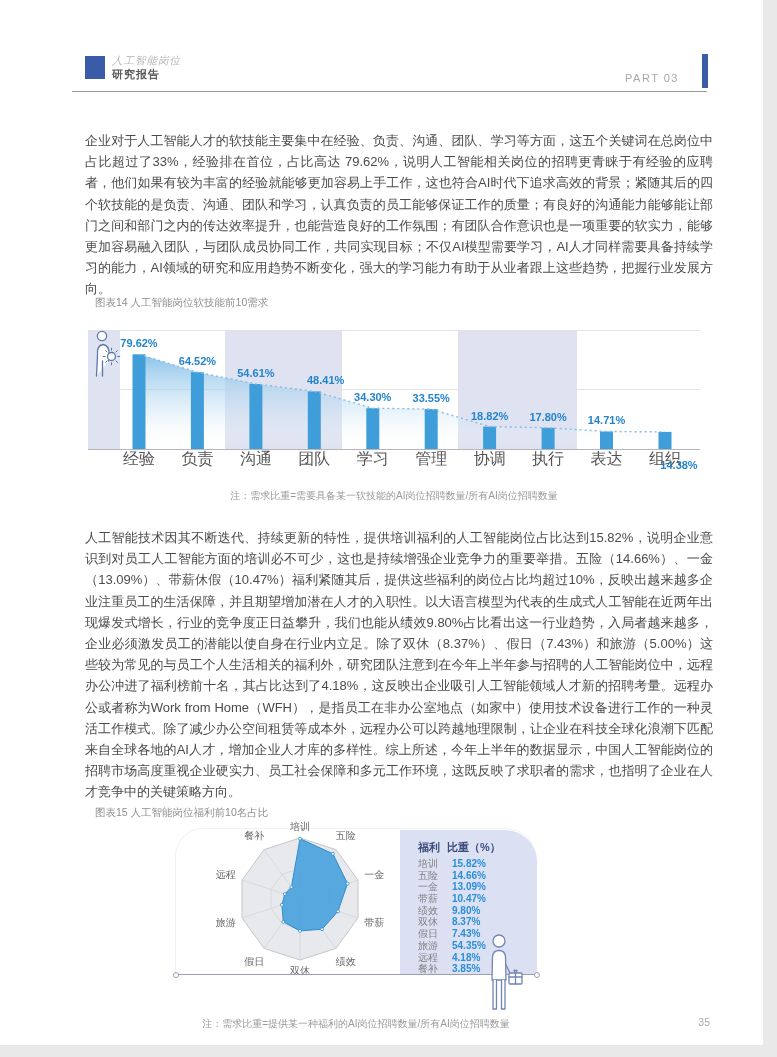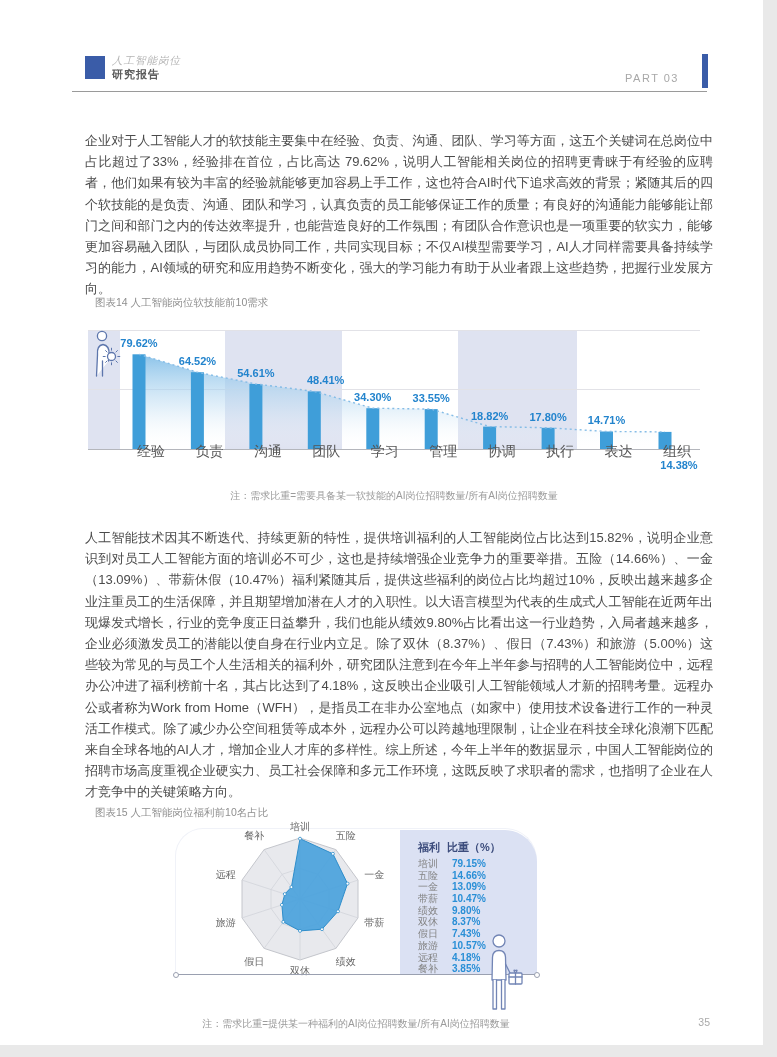--- a/index.html
+++ b/index.html
@@ -31,21 +31,21 @@
   #note15{left:175px;top:1017px;width:362px;}
   .pagenum{position:absolute;left:685px;top:1016px;width:25px;text-align:right;font-size:10.5px;color:#aaaaaa;}
 
   
   .barchart{position:absolute;left:88px;top:330px;width:612px;height:150px;}
   .band{position:absolute;top:0;height:119px;background:#dfe3f1;}
   .grid{position:absolute;left:0;width:612px;height:1px;background:#e2e2e7;}
   .grid.base{background:#b4b6bc;}
   .barchart svg{position:absolute;left:0;top:0;}
   .pct-label{position:absolute;width:60px;text-align:center;font-size:11px;font-weight:bold;color:#2384cd;}
-  .cat-label{position:absolute;top:113px;width:52px;text-align:right;font-size:14px;color:#555555;}
+  .cat-label{position:absolute;top:119px;width:52px;text-align:center;font-size:16px;color:#555555;}
   .person1{position:absolute;left:3px;top:73px;}
 
   
   .fig15{position:absolute;left:175px;top:826px;width:362px;height:186px;}
   .fig15-card{position:absolute;left:0;top:2px;width:362px;height:147px;background:#ffffff;
               border:1px solid #f0f2f8;border-bottom:none;border-radius:28px 32px 0 0;box-sizing:border-box;}
   .panel{position:absolute;left:225px;top:4px;width:137px;height:145px;background:#dbe1f3;border-radius:0 32px 0 0;}
   .tbl-head{position:absolute;left:18px;top:10px;font-size:11px;font-weight:bold;color:#3c4c7c;}
   .tbl-head span{margin-right:7px;}
   #benefit-rows{position:absolute;left:18px;top:28px;}
@@ -149,28 +149,28 @@
   <p class="para" id="p2">人工智能技术因其不断迭代、持续更新的特性，提供培训福利的人工智能岗位占比达到15.82%，说明企业意识到对员工人工智能方面的培训必不可少，这也是持续增强企业竞争力的重要举措。五险（14.66%）、一金（13.09%）、带薪休假（10.47%）福利紧随其后，提供这些福利的岗位占比均超过10%，反映出越来越多企业注重员工的生活保障，并且期望增加潜在人才的入职性。以大语言模型为代表的生成式人工智能在近两年出现爆发式增长，行业的竞争度正日益攀升，我们也能从绩效9.80%占比看出这一行业趋势，入局者越来越多，企业必须激发员工的潜能以使自身在行业内立足。除了双休（8.37%）、假日（7.43%）和旅游（5.00%）这些较为常见的与员工个人生活相关的福利外，研究团队注意到在今年上半年参与招聘的人工智能岗位中，远程办公冲进了福利榜前十名，其占比达到了4.18%，这反映出企业吸引人工智能领域人才新的招聘考量。远程办公或者称为Work from Home（WFH），是指员工在非办公室地点（如家中）使用技术设备进行工作的一种灵活工作模式。除了减少办公空间租赁等成本外，远程办公可以跨越地理限制，让企业在科技全球化浪潮下匹配来自全球各地的AI人才，增加企业人才库的多样性。综上所述，今年上半年的数据显示，中国人工智能岗位的招聘市场高度重视企业硬实力、员工社会保障和多元工作环境，这既反映了求职者的需求，也指明了企业在人才竞争中的关键策略方向。</p>
 
   <div class="fig-cap" id="cap15">图表15 人工智能岗位福利前10名占比</div>
   <div class="fig15">
     <div class="fig15-card"></div>
     <div class="panel">
       <div class="tbl-head">
         <span>福利</span><span>比重（%）</span>
       </div>
       <div id="benefit-rows">
-          <div class="trow"><span class="lab">培训</span><span class="val">79.15%</span></div>
+          <div class="trow"><span class="lab">培训</span><span class="val">15.82%</span></div>
           <div class="trow"><span class="lab">五险</span><span class="val">14.66%</span></div>
           <div class="trow"><span class="lab">一金</span><span class="val">13.09%</span></div>
           <div class="trow"><span class="lab">带薪</span><span class="val">10.47%</span></div>
           <div class="trow"><span class="lab">绩效</span><span class="val">9.80%</span></div>
           <div class="trow"><span class="lab">双休</span><span class="val">8.37%</span></div>
           <div class="trow"><span class="lab">假日</span><span class="val">7.43%</span></div>
-          <div class="trow"><span class="lab">旅游</span><span class="val">10.57%</span></div>
+          <div class="trow"><span class="lab">旅游</span><span class="val">54.35%</span></div>
           <div class="trow"><span class="lab">远程</span><span class="val">4.18%</span></div>
           <div class="trow"><span class="lab">餐补</span><span class="val">3.85%</span></div>
         </div>
     </div>
     <svg id="radar-svg" width="252" height="160">
         <polygon points="125.0,12.0 160.9,23.6 183.0,54.1 183.0,91.9 160.9,122.4 125.0,134.0 89.1,122.4 67.0,91.9 67.0,54.1 89.1,23.6" fill="#e8e9ed" stroke="#c4c6cc" stroke-width="1"></polygon>
         <line x1="125" y1="73" x2="125.0" y2="12.0" stroke="#d2d4da" stroke-width="0.8"></line>
         <line x1="125" y1="73" x2="160.9" y2="23.6" stroke="#d2d4da" stroke-width="0.8"></line>
         <line x1="125" y1="73" x2="183.0" y2="54.1" stroke="#d2d4da" stroke-width="0.8"></line>
         <line x1="125" y1="73" x2="183.0" y2="91.9" stroke="#d2d4da" stroke-width="0.8"></line>

